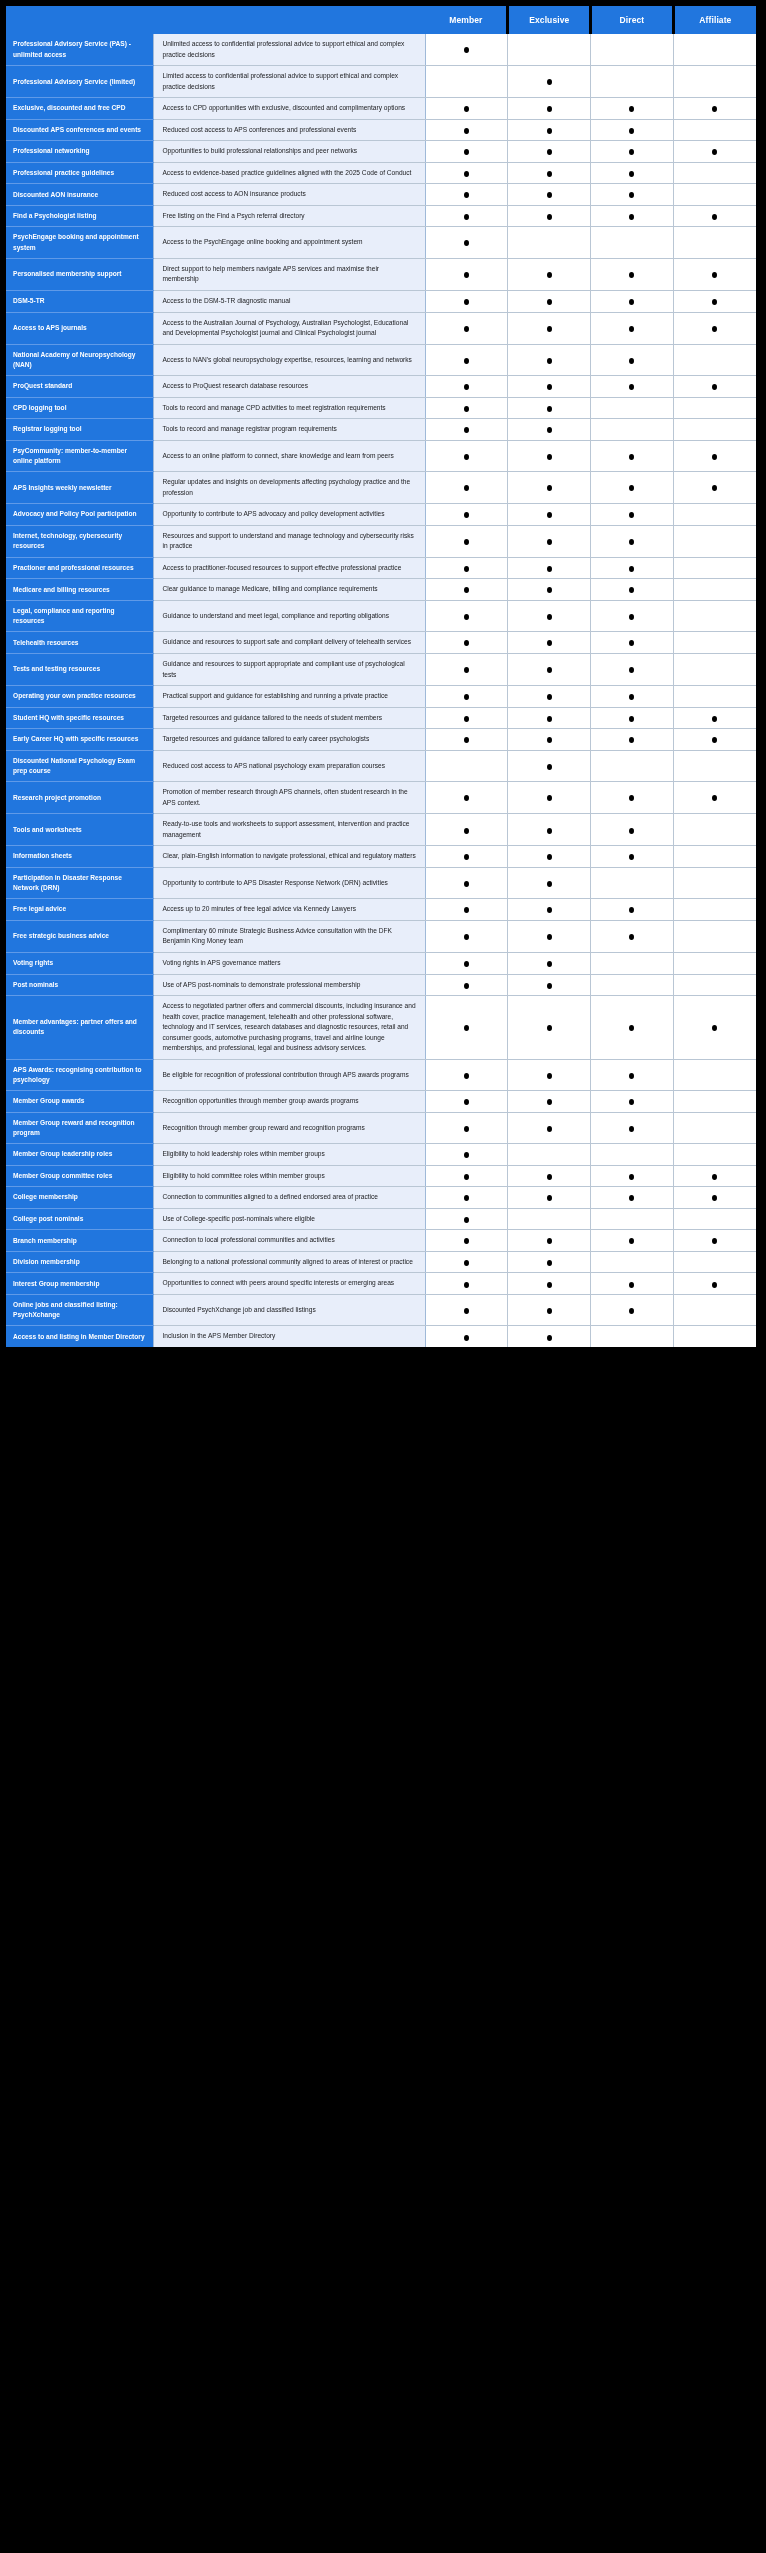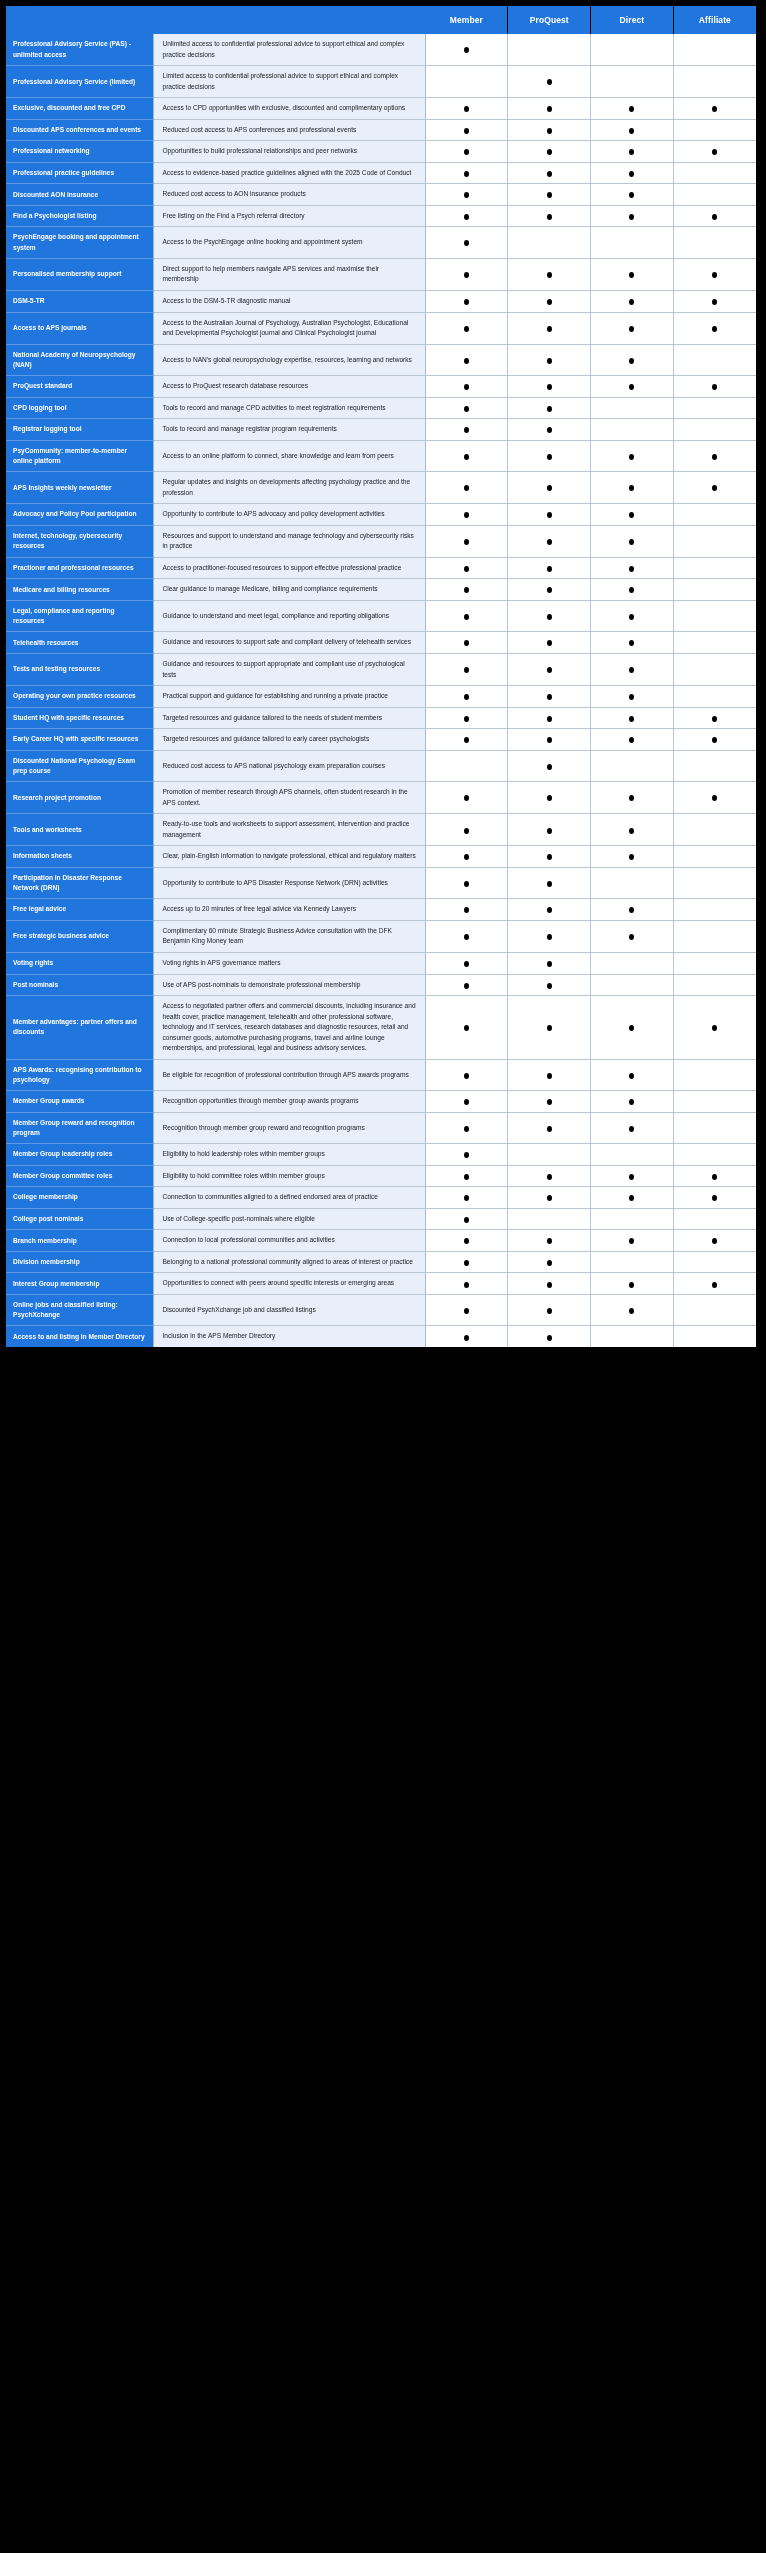--- a/index.html
+++ b/index.html
@@ -33,21 +33,21 @@
 
   thead th {
     background: #2176de;
     color: #ffffff;
     font-size: 8.5px;
     font-weight: bold;
     height: 28px;
     padding: 0;
     text-align: center;
     vertical-align: middle;
-    border-right: 1px solid #000000;
+    border-right: 3px solid #000000;
     letter-spacing: 0.1px;
   }
   thead th.blank-name,
   thead th.blank-desc {
     border-right: none;
   }
   thead th.last { border-right: none; margin-left: 12px; }
 
   tbody td {
     padding: 0;
@@ -104,21 +104,21 @@
       <col class="c-tier">
       <col class="c-tier">
       <col class="c-tier">
       <col class="c-tier">
     </colgroup>
     <thead>
       <tr>
         <th class="blank-name"></th>
         <th class="blank-desc"></th>
         <th>Member</th>
-        <th>ProQuest</th>
+        <th>Exclusive</th>
         <th>Direct</th>
         <th class="last">Affiliate</th>
       </tr>
     </thead>
     <tbody id="tbody">
         <tr>
           <td class="name">Professional Advisory Service (PAS) - unlimited access</td>
           <td class="desc">Unlimited access to confidential professional advice to support ethical and complex practice decisions</td>
           <td class="tier"><span class="dot"></span></td>
           <td class="tier"><span class="dot off"></span></td>

